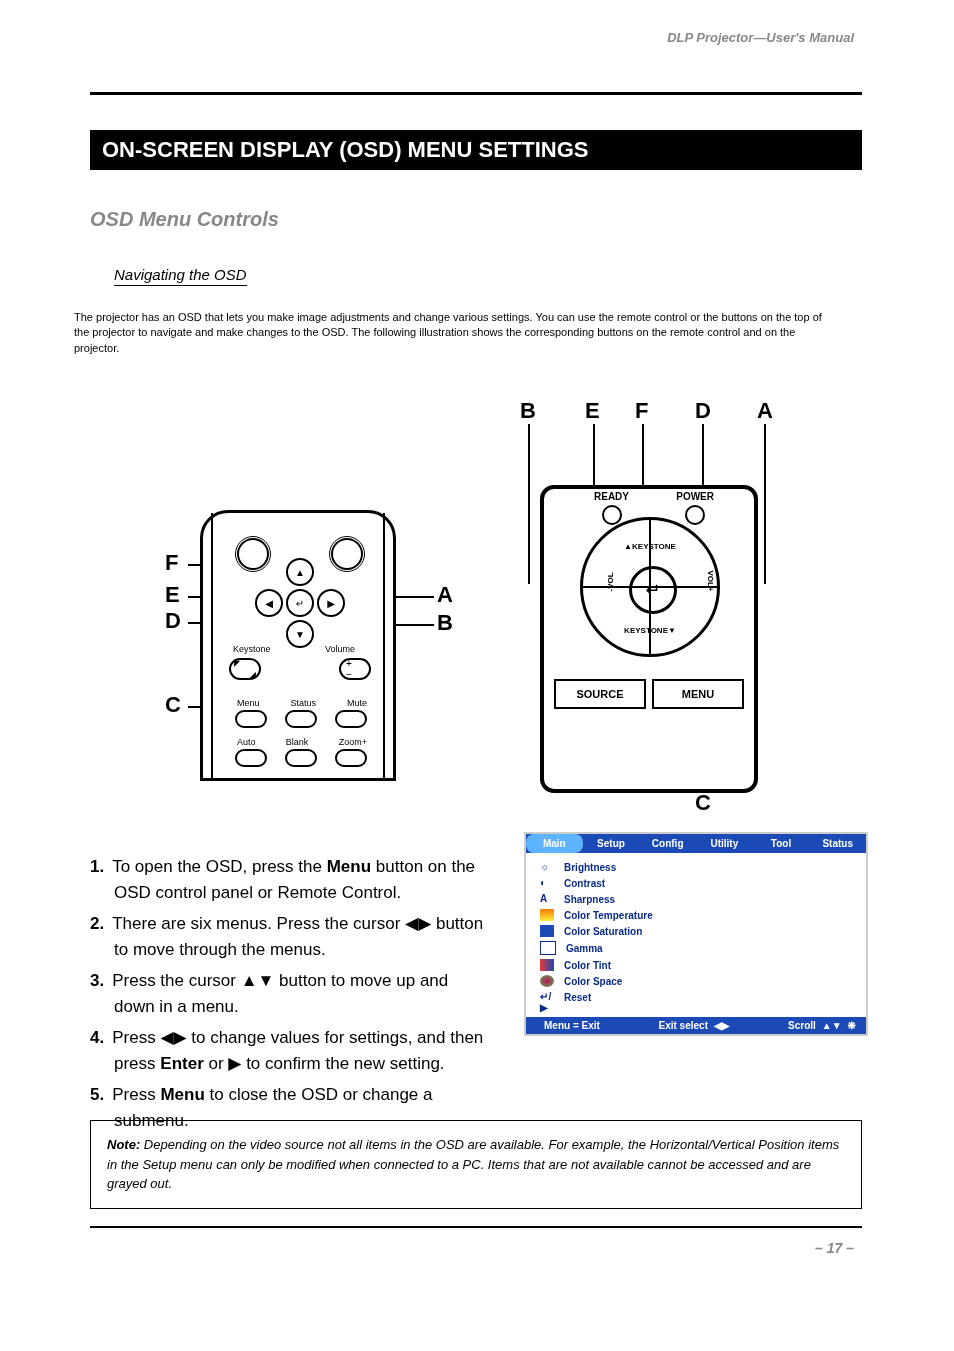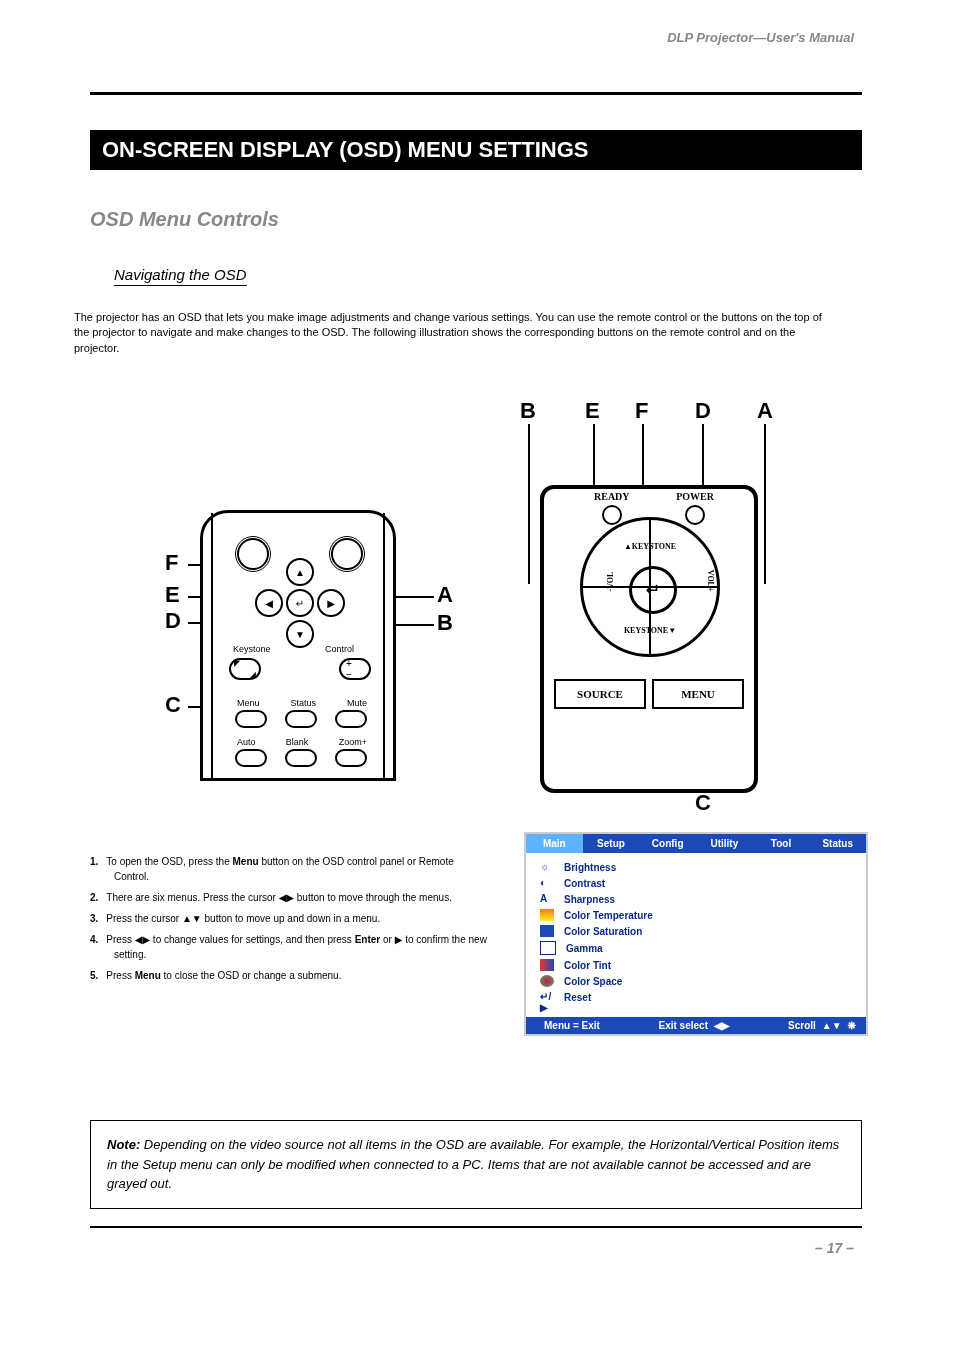--- a/index.html
+++ b/index.html
@@ -113,21 +113,20 @@
   .callout { position:absolute; font-family: "Arial Black", Arial; font-weight:900; font-size:22px; }
   .leader { position:absolute; height:0; border-top:2px solid #000; }
 
   
   .panel {
     position: absolute;
     left: 540px;
     top: 440px;
     width: 210px;
     height: 320px;
-    font-family: Liberation Serif, serif;
   }
   .panel-body { position:absolute; left:0; top:45px; width:210px; height:300px; border:4px solid #000; border-radius:14px; background:#fff; }
   .panel-wheel { position:absolute; left:36px; top:28px; width:134px; height:134px; border:3px solid #000; border-radius:50%; }
   .panel-wheel-inner { position:absolute; left:46px; top:46px; width:42px; height:42px; border:3px solid #000; border-radius:50%; display:flex; align-items:center; justify-content:center; font-size:18px; }
   .panel-key-txt { position:absolute; font-size:8px; font-weight:bold; text-align:center; transform:translate(-50%,-50%); }
   .kup{left:67px;top:26px;} .kdn{left:67px;top:110px;} .kl{left:22px;top:67px;transform:rotate(-90deg) translate(50%,-50%);} .kr{left:112px;top:67px;transform:rotate(90deg) translate(-50%,-50%);}
   .panel-cross-line{ position:absolute; background:#000; }
   .panel-cross-line.h{ left:0;right:0;top:66px;height:2px;} .panel-cross-line.v{ top:0;bottom:0;left:66px;width:2px;}
   .panel-led-row{ position:absolute; left:50px; top:2px; width:120px; display:flex; justify-content:space-between; font-size:10px; font-weight:bold; }
   .panel-led { width:16px; height:16px; border:2px solid #000; border-radius:50%; background:#fff; }
@@ -136,39 +135,39 @@
   .pbtn { border:2px solid #000; height:26px; font-size:11px; font-weight:bold; display:flex; align-items:center; justify-content:center; background:#fff; }
   .pbtn-row{ display:flex; gap:6px; margin-bottom:6px; }
   .pbtn-row .pbtn{ flex:1; }
 
   
   .steps {
     position: absolute;
     left: 90px;
     top: 854px;
     width: 400px;
-    font-size: 10px;
+    font-size: 17px;
     line-height: 1.5;
   }
   .steps .step{ margin-bottom:6px; padding-left:24px; text-indent:-24px; }
   .steps .num{ font-weight:bold; margin-right:8px; }
   .tri-sym,.nav-sym{ font-family: Arial; }
 
   
   .osd {
     position: absolute;
     left: 524px;
     top: 832px;
     width: 340px;
     border: 2px solid #ccc;
     background: #fff;
     font-size: 10px;
   }
   .osd-tabs { display:flex; background:#1b49b6; color:#fff; font-weight:bold; }
-  .osd-tabs .tab{ flex:1; text-align:center; padding:4px 0; }
+  .osd-tabs .tab{ flex:1; text-align:center; padding:4px 0;border-radius:8px; }
   .osd-tabs .tab.active{ background:#5db3ff; }
   .osd-list{ background:#fff; padding:6px 0 12px 0; min-height:140px; }
   .osd-item{ display:flex; align-items:center; padding:2px 14px; color:#0a2a8a; font-weight:bold; }
   .osd-icon { width:14px; height:12px; margin-right:10px; display:inline-block; }
   .osd-footer{ display:flex; justify-content:space-between; align-items:center; background:#1b49b6; color:#fff; font-weight:bold; padding:3px 10px; }
   .osd-footer .seg{ display:flex; align-items:center; gap:6px;padding-left:8px; }
 
   
   .note-box {
     position: absolute;
@@ -236,21 +235,21 @@
       <div class="rnd-btn rc-top-left"></div>
       <div class="rnd-btn rc-top-right"></div>
       <div class="rc-dpad">
         <div class="tri up">▲</div>
         <div class="tri down">▼</div>
         <div class="tri left">◀</div>
         <div class="tri right">▶</div>
         <div class="tri center">↵</div>
       </div>
       <span class="kv-label kv-keystone">Keystone</span>
-      <span class="kv-label kv-volume">Control</span>
+      <span class="kv-label kv-volume">Volume</span>
       <div class="rc-pill-row">
         <div class="rc-pill k">
           <span class="rc-tiny-arrow" style="left:3px;top:-1px">◤</span>
           <span class="rc-tiny-arrow" style="right:3px;bottom:-1px">◢</span>
         </div>
         <div class="rc-pill v">
           <span class="rc-tiny-arrow" style="left:5px;top:-2px;font-size:10px">+</span>
           <span class="rc-tiny-arrow" style="left:5px;bottom:-2px;font-size:10px">−</span>
         </div>
       </div>

